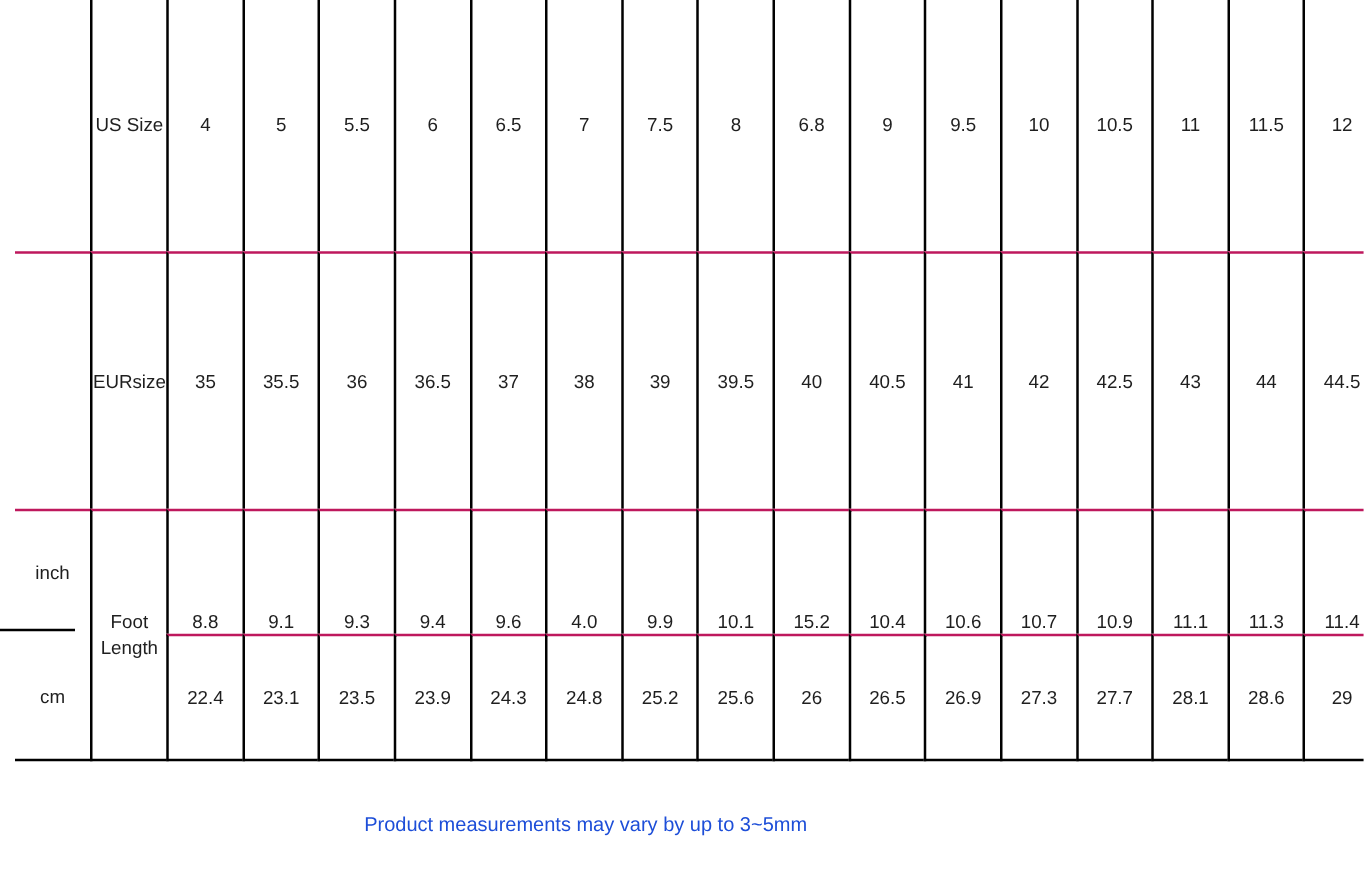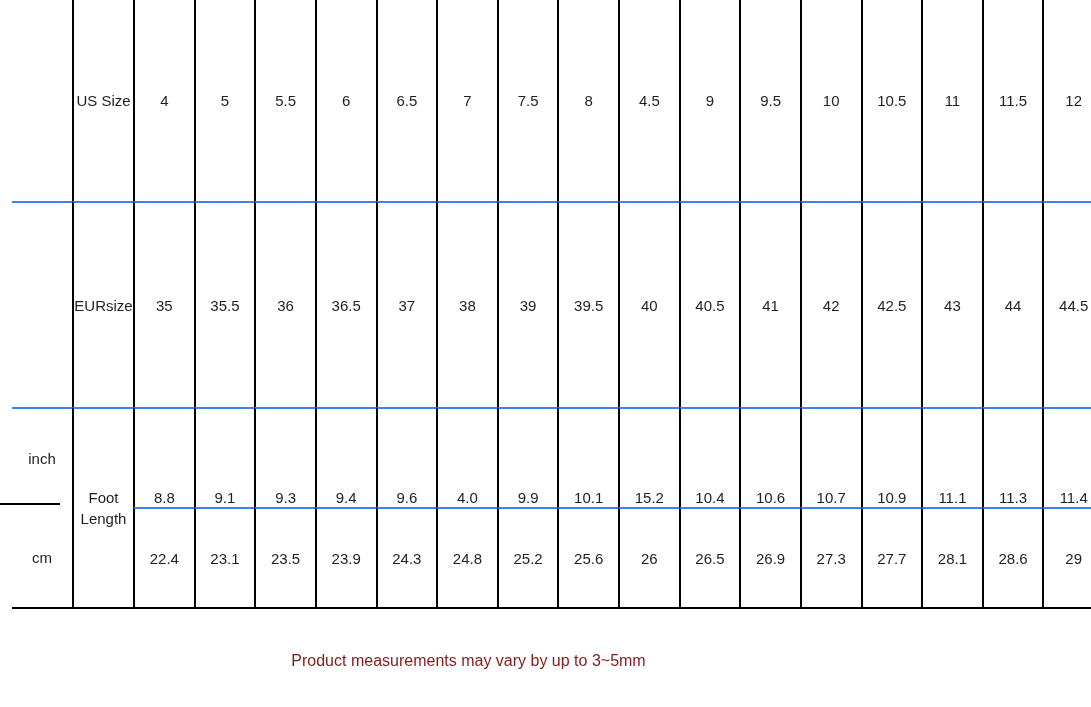--- a/index.html
+++ b/index.html
@@ -24,21 +24,21 @@
     font-size: 15px;
   }
   .cell {
     display: flex;
     align-items: center;
     justify-content: center;
     box-sizing: border-box;
     white-space: nowrap;
   }
   .bl { border-left: 2px solid #000000; }
-  .bt { border-top: 2px solid #3b82f6; }
+  .bt { border-top: 2px solid #be185d; }
   .bb { border-bottom: 2px solid #000000; }
   .a1 { grid-area: 1 / 1; }
   .b1 { grid-area: 1 / 2; }
   .a2 { grid-area: 2 / 1; }
   .b2 { grid-area: 2 / 2; }
   .a3 { grid-area: 3 / 1; }
   .a4 { grid-area: 4 / 1; }
   .foot {
     grid-area: 3 / 2 / 5 / 3;
     white-space: normal;
@@ -59,40 +59,40 @@
     background: #000000;
   }
   .footer-note {
     position: absolute;
     left: 0;
     top: 650px;
     width: 937px;
     text-align: center;
     font-size: 16px;
     line-height: 22px;
-    color: #7f1d1d;
+    color: #1d4ed8;
   }
 </style>
 </head>
 <body>
 
 <div class="stage">
   <div class="grid">
 
     <div class="cell a1"></div>
     <div class="cell b1 bl">US Size</div>
     <div class="cell bl">4</div>
     <div class="cell bl">5</div>
     <div class="cell bl">5.5</div>
     <div class="cell bl">6</div>
     <div class="cell bl">6.5</div>
     <div class="cell bl">7</div>
     <div class="cell bl">7.5</div>
     <div class="cell bl">8</div>
-    <div class="cell bl">4.5</div>
+    <div class="cell bl">6.8</div>
     <div class="cell bl">9</div>
     <div class="cell bl">9.5</div>
     <div class="cell bl">10</div>
     <div class="cell bl">10.5</div>
     <div class="cell bl">11</div>
     <div class="cell bl">11.5</div>
     <div class="cell bl">12</div>
 
     <div class="cell a2 bt"></div>
     <div class="cell b2 bl bt">EURsize</div>

